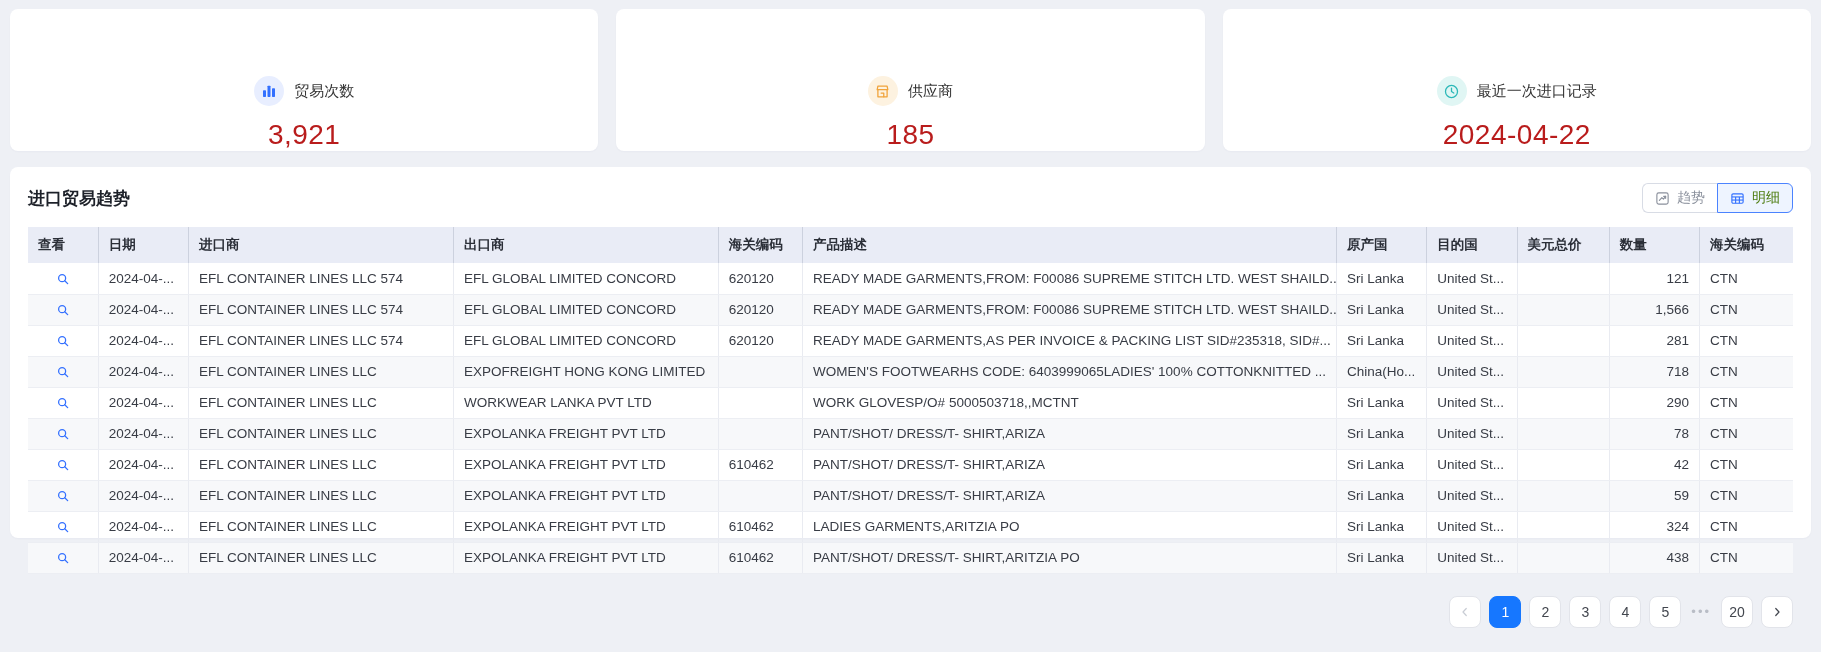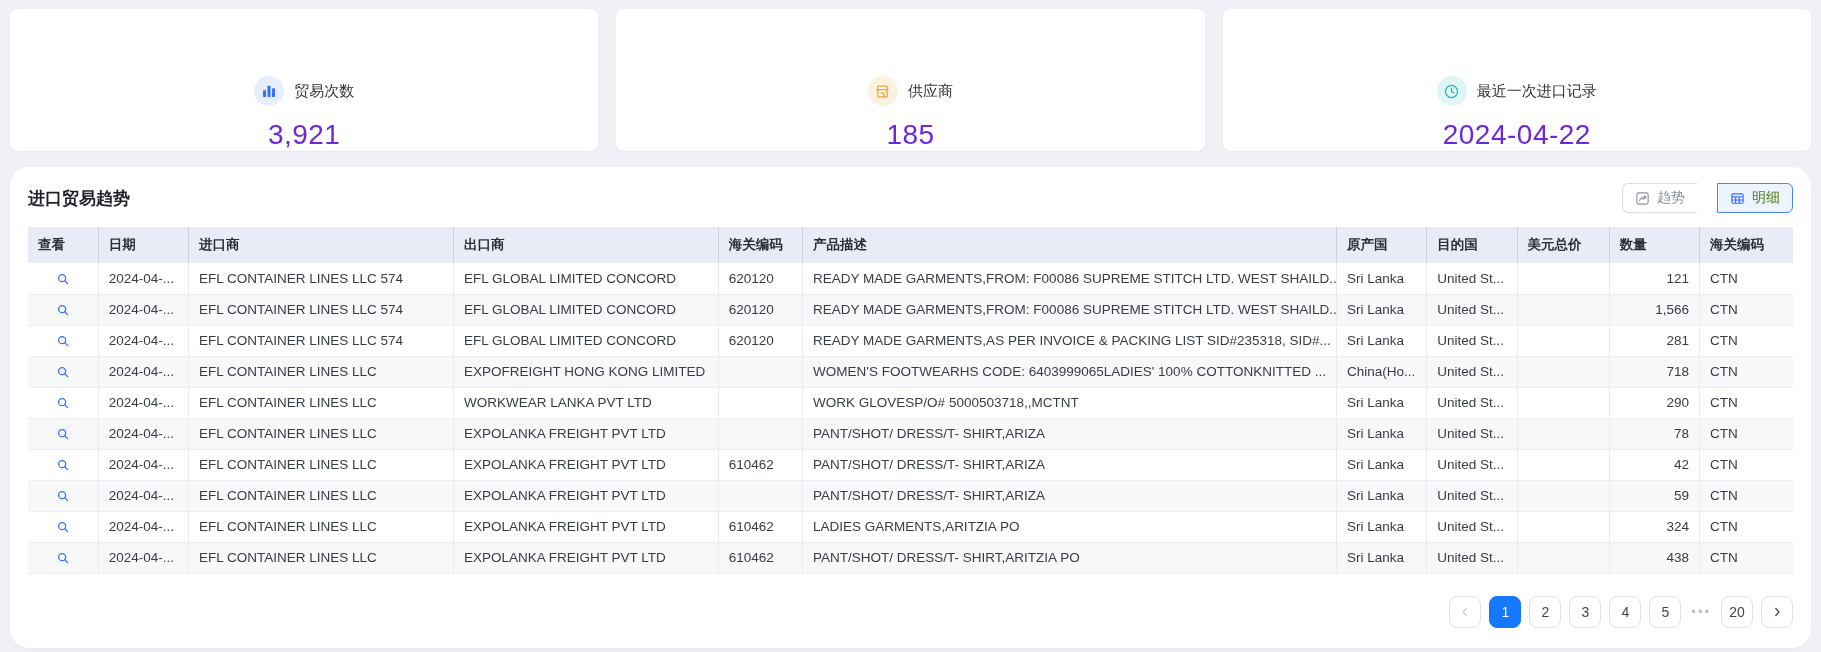--- a/index.html
+++ b/index.html
@@ -15,34 +15,33 @@
     flex:1; height:142px; background:#fff; border-radius:8px;
     display:flex; flex-direction:column; align-items:center; justify-content:flex-end;
     gap:13px; box-shadow:0 1px 2px rgba(30,40,90,.03);
   }
   .card-head { display:flex; align-items:center; gap:10px; }
   .icon-circle { width:30px; height:30px; border-radius:50%; display:flex; align-items:center; justify-content:center; }
   .icon-circle.blue { background:#e8eeff; }
   .icon-circle.orange { background:#fdf2e0; }
   .icon-circle.teal { background:#e0f6f4; }
   .card-label { font-size:15px; color:#333; }
-  .card-value { font-size:28px; color:#6d28d9; letter-spacing:.5px; }
+  .card-value { font-size:28px; color:#b91c1c; letter-spacing:.5px; }
   
   .panel {
-    margin:16px 10px 0 10px; background:#fff; border-radius:19px;
-    padding:14px 18px 0 18px; height:481px; box-shadow:0 1px 2px rgba(30,40,90,.03);
+    margin:16px 10px 0 10px; background:#fff; border-radius:8px;
+    padding:14px 18px 0 18px; height:371px; box-shadow:0 1px 2px rgba(30,40,90,.03);
   }
   .panel-top { display:flex; justify-content:space-between; align-items:center; height:34px; }
   .panel-title { font-size:17px; font-weight:700; color:#1d2129; }
   .toggle { display:flex; }
   .toggle-btn {
     height:30px; padding:0 12px; display:flex; align-items:center; gap:7px;
     font-size:14px; background:#fff; border:1px solid #d8dce5; color:#8a909c; cursor:pointer;
     font-family:"Liberation Sans", sans-serif;
-    margin-left:20px;
   }
   .toggle-btn.trend { border-radius:6px 0 0 6px; border-right:none; }
   .toggle-btn.detail { border-radius:0 6px 6px 0; background:#eef4ff; border:1px solid #4b83ff; color:#4d7c0f; }
   
   table { width:100%; border-collapse:collapse; table-layout:fixed; margin-top:12px; }
   thead th {
     background:#e9ecf6; height:36px; font-size:13.5px; font-weight:700; color:#2b2f38;
     text-align:left; padding:0 10px; border-right:1px solid #ccd1de;
     white-space:nowrap; overflow:hidden;
   }

